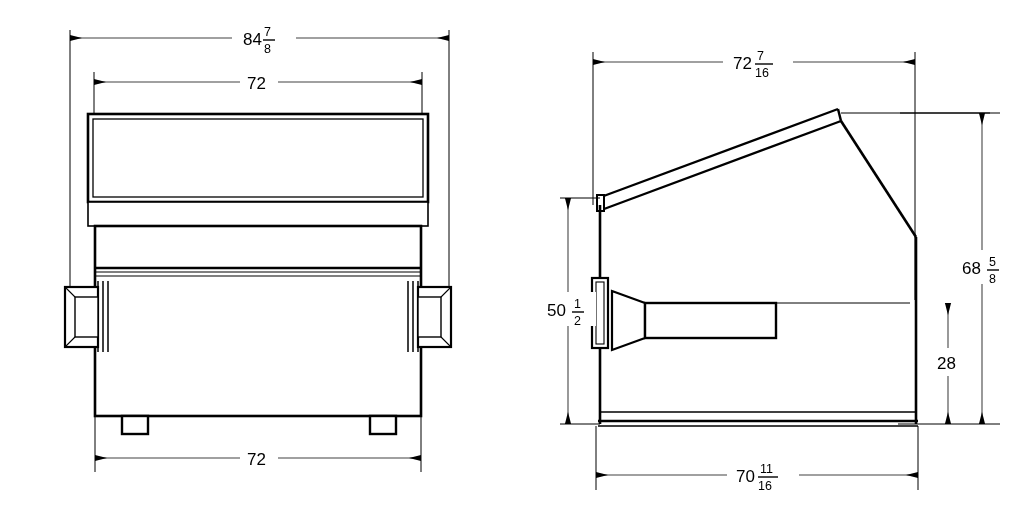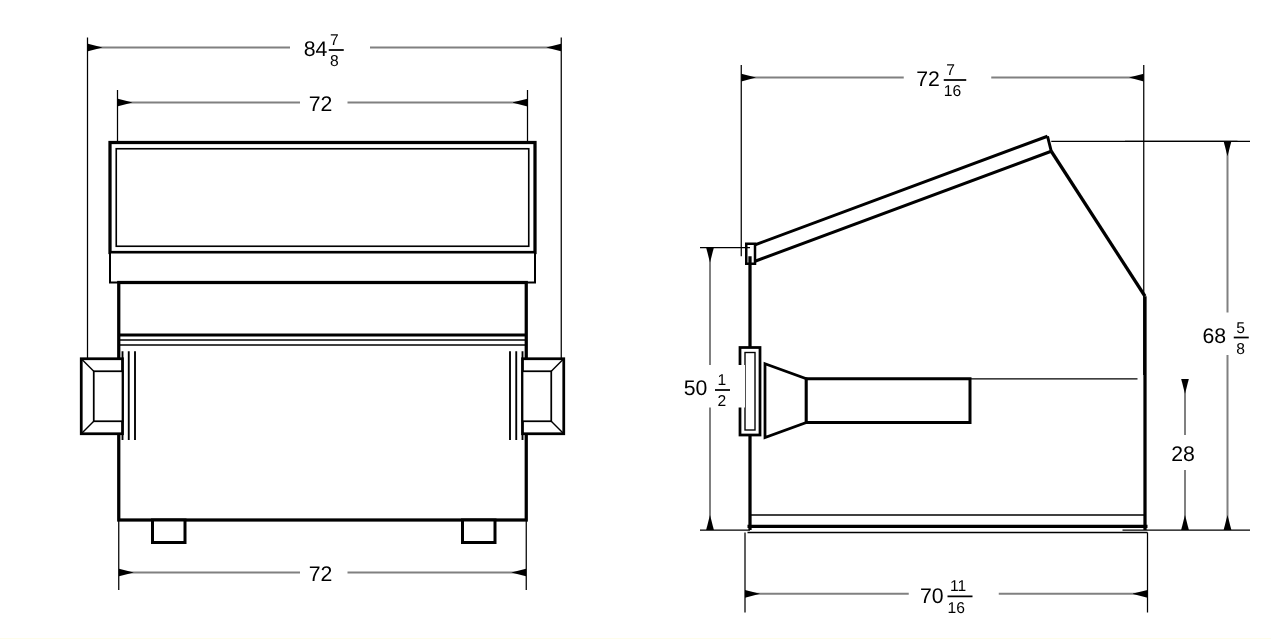--- a/index.html
+++ b/index.html
@@ -1,18 +1,18 @@
 <!DOCTYPE html>
 <html><head>
 <meta charset="utf-8">
 <style>
   html,body{margin:0;padding:0;background:#ffffff;}
   body{width:1022px;height:511px;overflow:hidden;
        font-family:"Liberation Sans","DejaVu Sans",sans-serif;}
-  #sheet{position:relative;width:1022px;height:511px;background:#fef9c3;}
+  #sheet{position:relative;width:1022px;height:511px;background:#5eead4;}
   svg{display:block;}
   .dimtext{font-family:"Liberation Sans","DejaVu Sans",sans-serif;
            font-size:17px;fill:#000;}
   .frac-num,.frac-den{font-size:12.5px;}
 </style>
 </head>
 <body>
 
 <div id="sheet">
 <svg width="1022" height="511" viewBox="0 0 1022 511" xmlns="http://www.w3.org/2000/svg">

